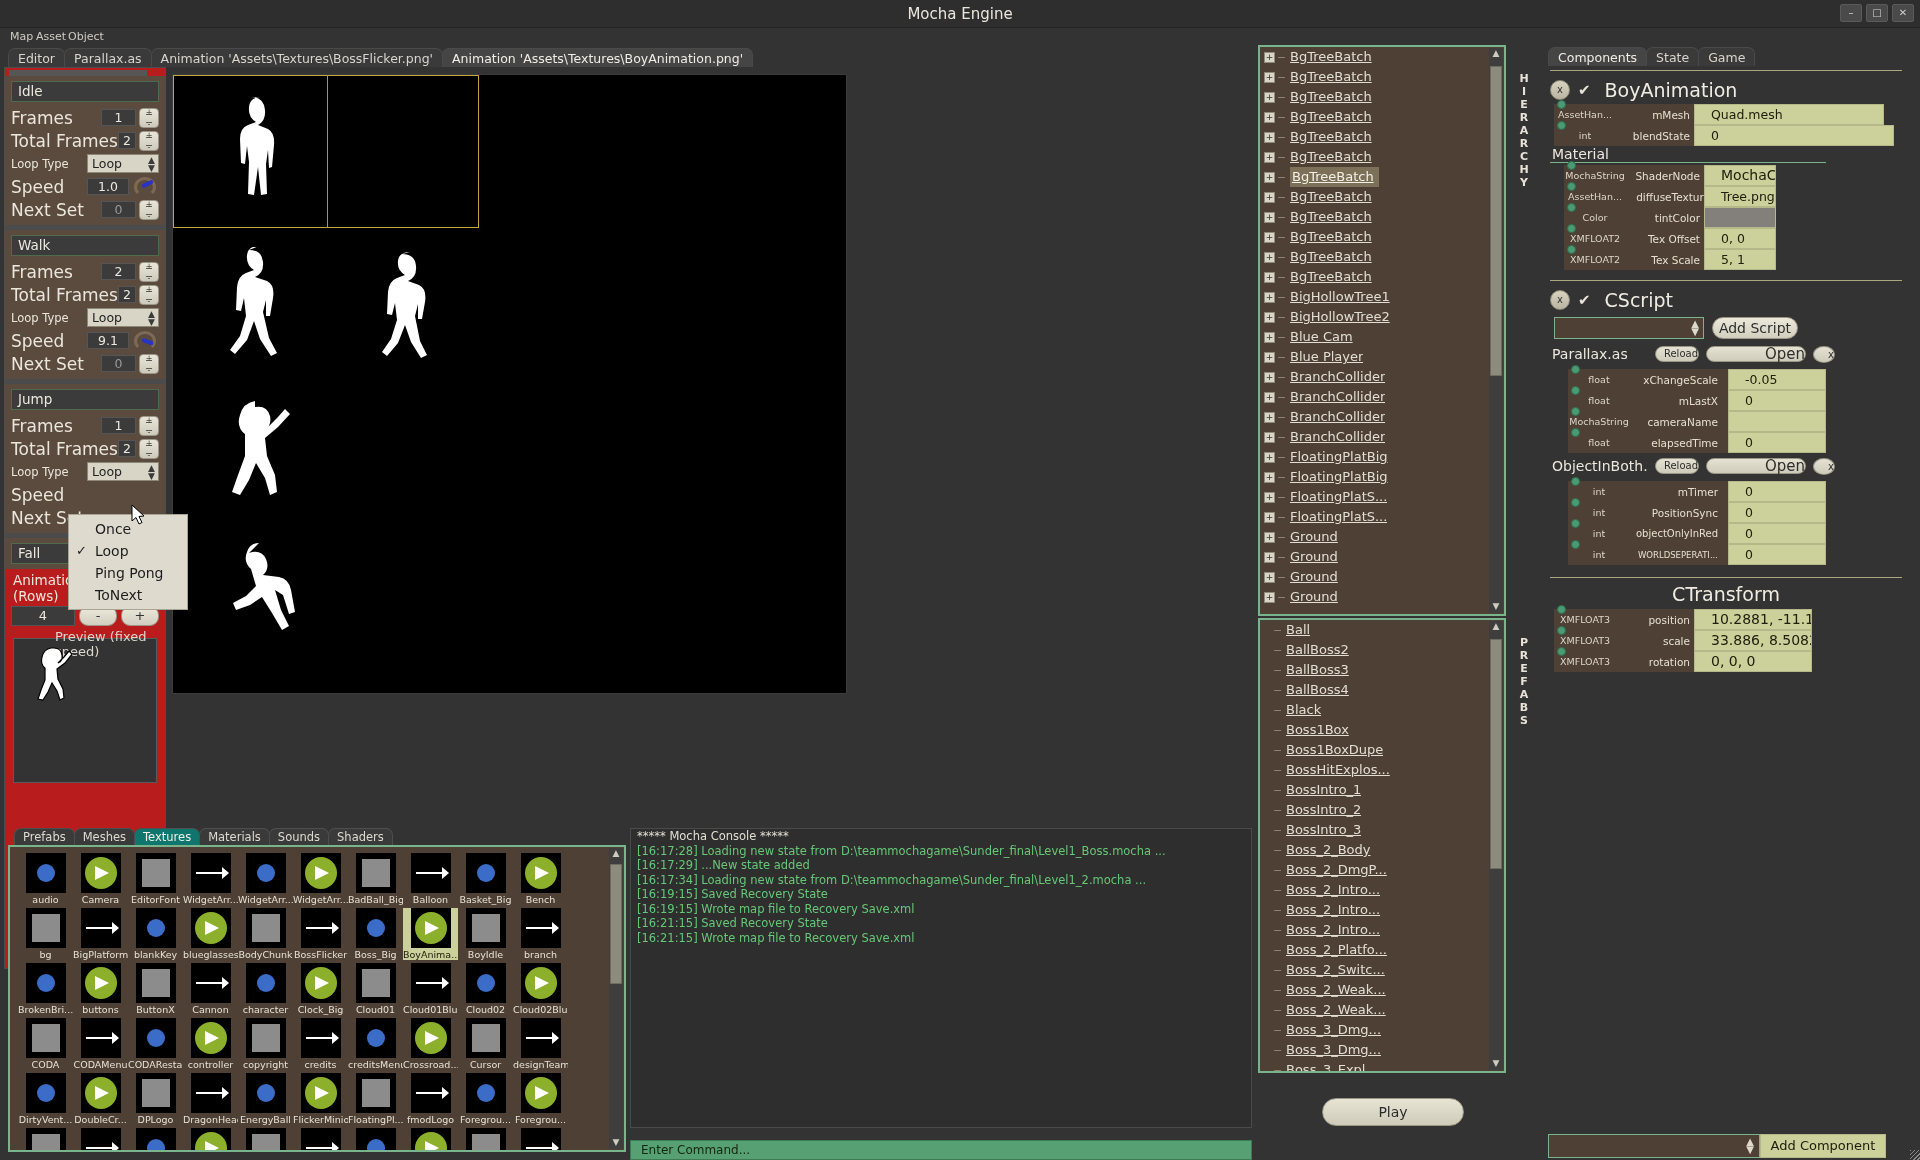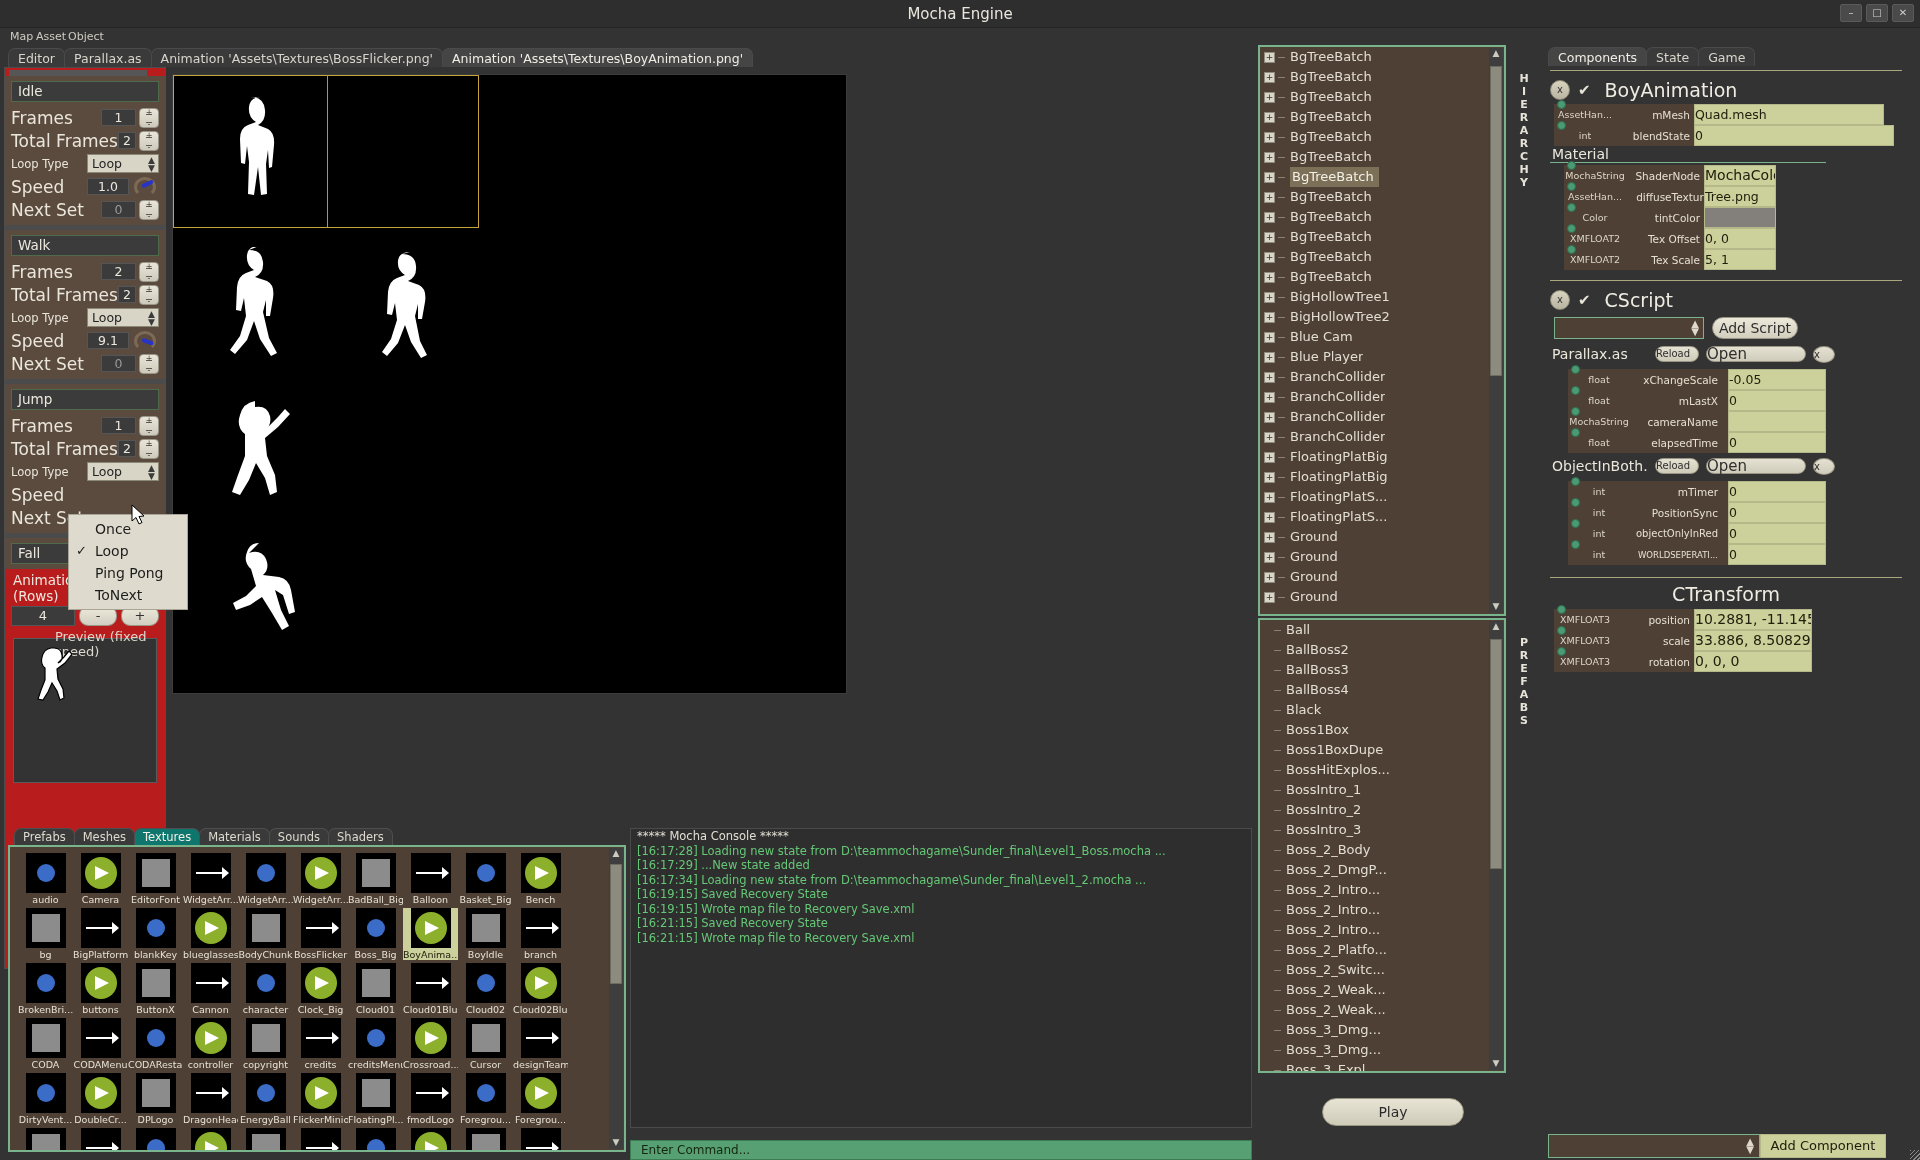--- a/index.html
+++ b/index.html
@@ -139,21 +139,21 @@
   .hrow{
     height:20px; line-height:20px; font-size:13px; color:#e3ded2; padding-left:4px;
     display:flex; align-items:center; white-space:nowrap;
   }
   .hrow.sel .htext{ background:#7d7058; padding:0 5px 0 2px; color:#f4f1e7;}
   .plusbox{
     width:11px;height:11px; background:#d9d6c8; border:1px solid #8f8c7e; color:#333;
     font-size:9px; line-height:9px; text-align:center; margin-right:3px; flex:0 0 auto;
   }
   .dash{ width:7px; height:1px; background:#8d8070; margin-right:5px; flex:0 0 auto;}
-  .htext{ overflow:hidden; text-overflow:ellipsis;}
+  .htext{ overflow:hidden; text-overflow:ellipsis;text-decoration:underline;}
   .vscroll{
     position:absolute; right:1px; top:1px; bottom:1px; width:14px; background:#3e3e3e;
   }
   .vscroll .thumb{
     position:absolute; left:1px; width:12px; background:#8d8a7e; border:1px solid #6e6b61;
   }
   .vscroll .arrowup, .vscroll .arrowdn{
     position:absolute; left:1px; width:12px; height:12px; color:#cfcbbe; font-size:9px; text-align:center;
   }
   .vscroll .arrowup{ top:0;}
@@ -177,31 +177,31 @@
     display:flex; height:21px; align-items:center; background:#4e4034; position:relative;
   }
   .dot{
     position:absolute; left:3px; top:-4px; width:9px;height:9px;border-radius:50%;
     background:#4a9a74; border:1px solid #2f6d50;
   }
   .ptype{ width:62px; text-align:center; font-size:9.5px; color:#ddd7c8; overflow:hidden;}
   .pname{ width:78px; text-align:right; font-size:10.5px; color:#e6e0d1; padding-right:4px; overflow:hidden; white-space:nowrap;}
   .pval{
     flex:1; background:#ccd09a; color:#20200e; font-size:12.5px; height:21px; line-height:19px;
-    padding-left:0; overflow:hidden; white-space:nowrap; border:1px solid #b5b989;
+    padding-left:16px; overflow:hidden; white-space:nowrap; border:1px solid #b5b989;
   }
   .pval.color{ background:#83807c;}
   .pval.big{ font-size:14px;}
   .matlabel{ font-size:14px; color:#ece8dc; padding-left:12px; }
   .matline{ height:1px; background:#79b48c; margin:0 86px 2px 10px;}
   .scriptline{ display:flex; align-items:center; height:22px; margin:4px 0 4px 12px; gap:7px;}
   .scriptname{ font-size:14px; color:#ece8dc; width:96px; overflow:hidden; white-space:nowrap;}
   .pill{
     background:linear-gradient(#e6e2d3,#cfcbba); border:1px solid #9a9685; border-radius:9px;
-    color:#2e2e2e; text-align:left; font-size:10px; height:16px; line-height:14px;
+    color:#2e2e2e; text-align:right; font-size:10px; height:16px; line-height:14px;
   }
   .pill.reload{ width:44px;}
   .pill.open{ width:100px; font-size:15px;}
   .pill.xs{ width:22px; border-radius:50%; height:17px; line-height:15px;}
   .addscript{
     background:linear-gradient(#ece8da,#d3cfbe); border:1px solid #9a9685; border-radius:11px;
     color:#2e2e2e; text-align:center; font-size:14px; height:22px; line-height:20px; width:86px;
   }
   .scriptcombo{
     width:150px;height:22px; background:#4e4034; border:1px solid #79b48c; position:relative;

